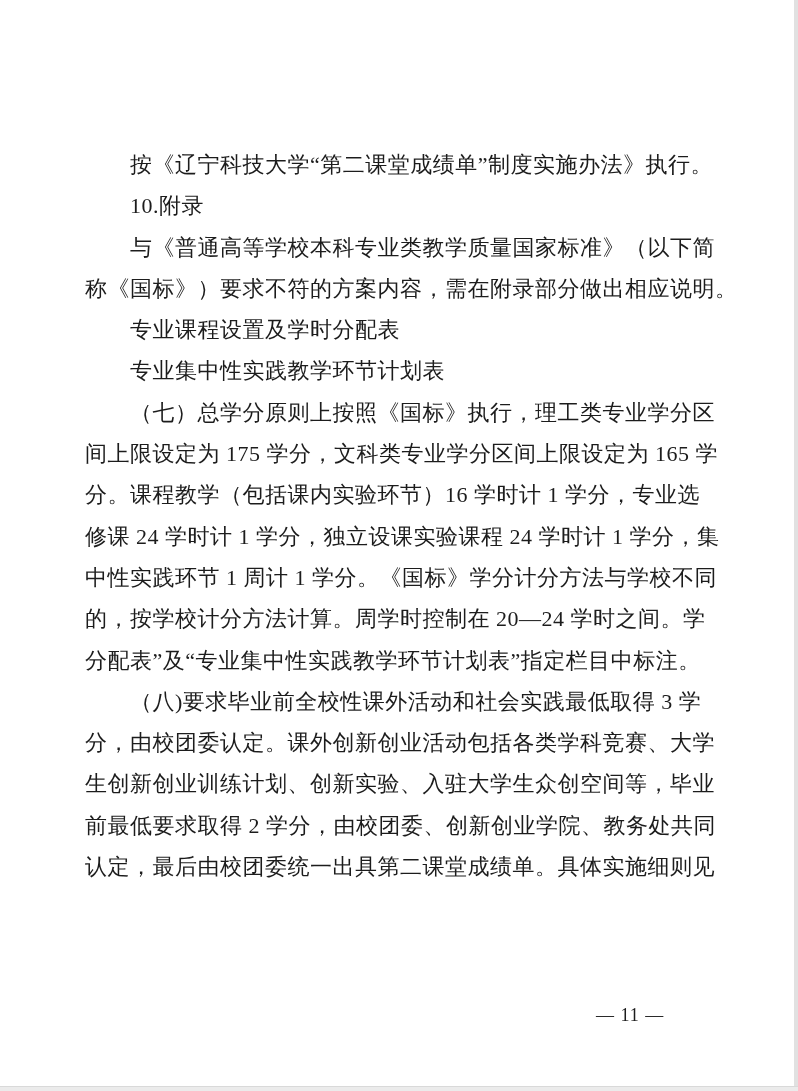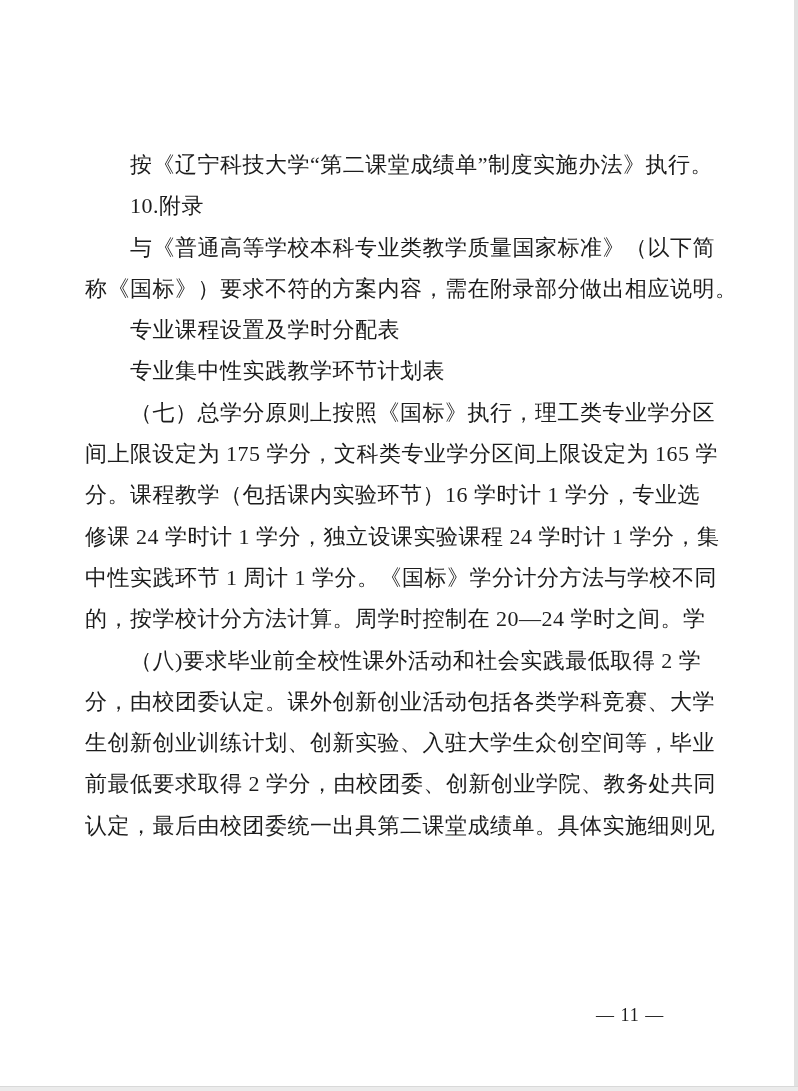--- a/index.html
+++ b/index.html
@@ -71,21 +71,22 @@
       <div class="line indent">与《普通高等学校本科专业类教学质量国家标准》（以下简</div>
       <div class="line">称《国标》）要求不符的方案内容，需在附录部分做出相应说明。</div>
       <div class="line indent">专业课程设置及学时分配表</div>
       <div class="line indent">专业集中性实践教学环节计划表</div>
       <div class="line indent">（七）总学分原则上按照《国标》执行，理工类专业学分区</div>
       <div class="line">间上限设定为 175 学分，文科类专业学分区间上限设定为 165 学</div>
       <div class="line">分。课程教学（包括课内实验环节）16 学时计 1 学分，专业选</div>
       <div class="line">修课 24 学时计 1 学分，独立设课实验课程 24 学时计 1 学分，集</div>
       <div class="line">中性实践环节 1 周计 1 学分。《国标》学分计分方法与学校不同</div>
       <div class="line">的，按学校计分方法计算。周学时控制在 20—24 学时之间。学</div>
-      <div class="line indent">（八)要求毕业前全校性课外活动和社会实践最低取得 2 学</div>
+      <div class="line">分配表”及“专业集中性实践教学环节计划表”指定栏目中标注。</div>
+      <div class="line indent">（八)要求毕业前全校性课外活动和社会实践最低取得 3 学</div>
       <div class="line">分，由校团委认定。课外创新创业活动包括各类学科竞赛、大学</div>
       <div class="line">生创新创业训练计划、创新实验、入驻大学生众创空间等，毕业</div>
       <div class="line">前最低要求取得 2 学分，由校团委、创新创业学院、教务处共同</div>
       <div class="line">认定，最后由校团委统一出具第二课堂成绩单。具体实施细则见</div>
     </div>
   <div class="page-number">— 11 —</div>
   <div class="edge-right"></div>
   <div class="edge-bottom"></div>
 </div>
 

